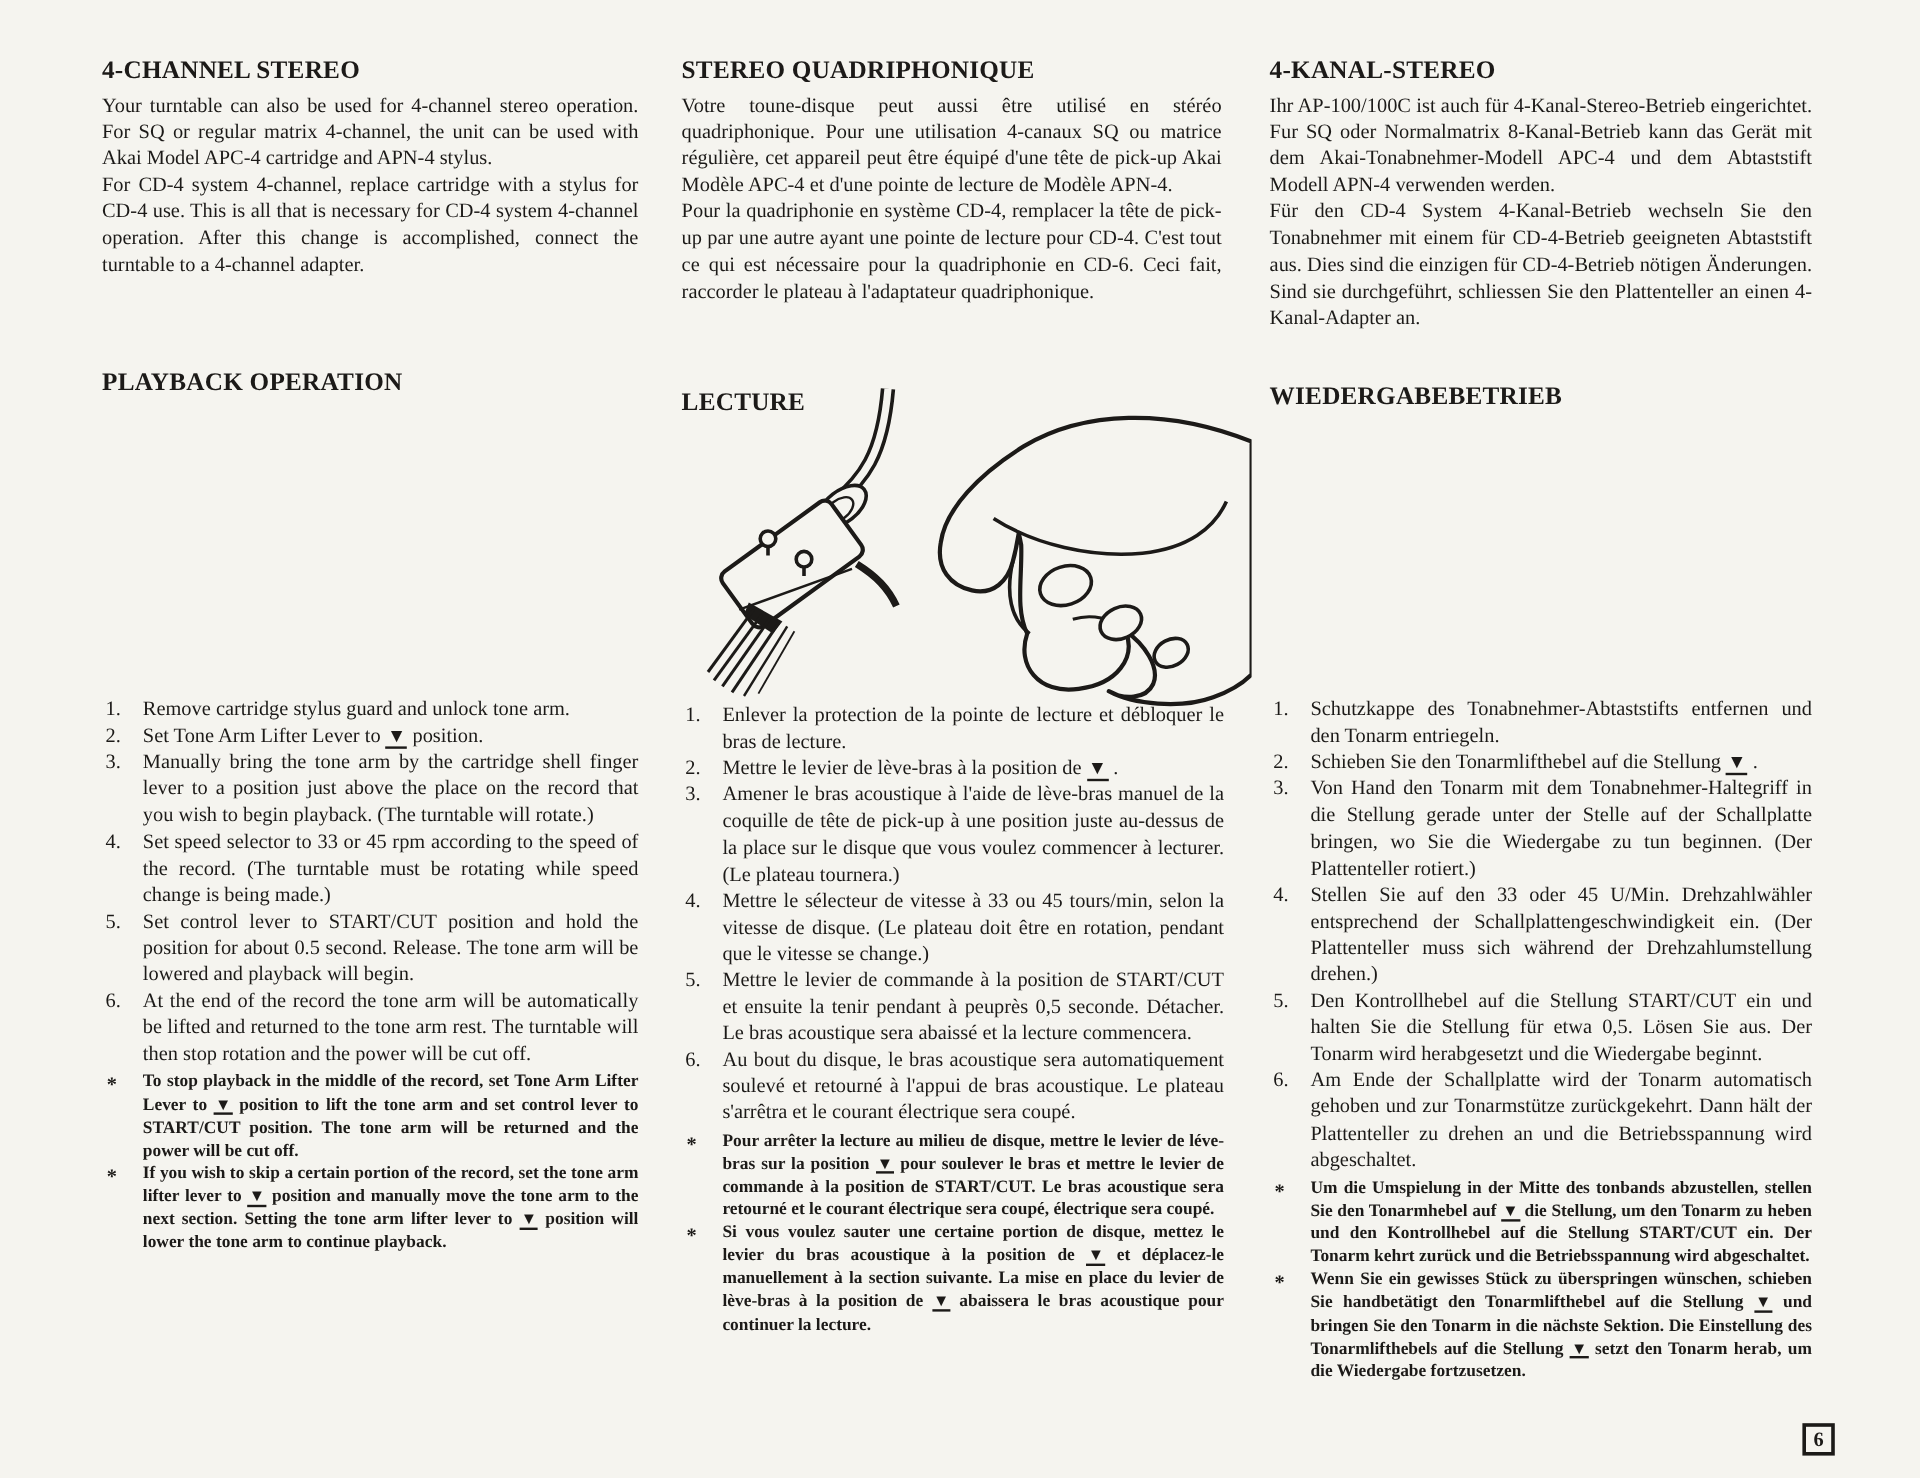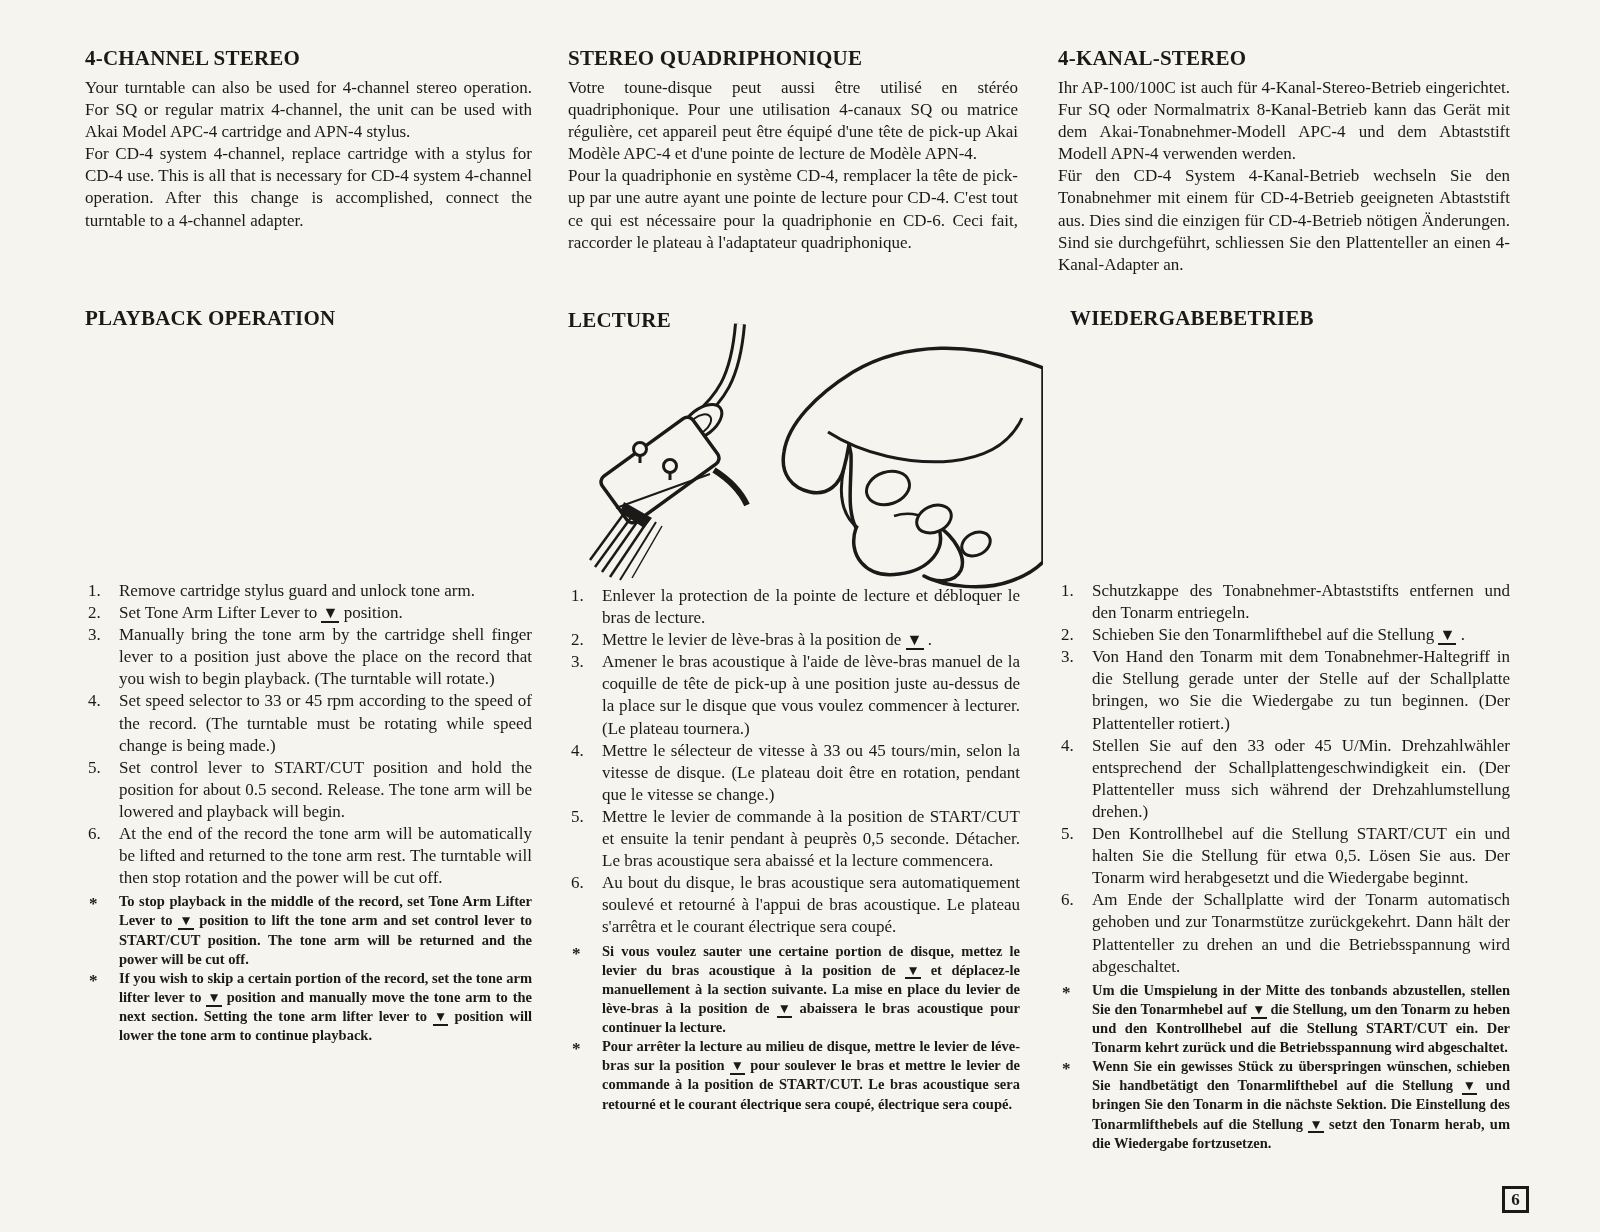--- a/index.html
+++ b/index.html
@@ -70,22 +70,22 @@
 
 <div class="col" style="left:1058px; top:46px; width:452px;">
   <div class="sec-title">4-KANAL-STEREO</div>
   <div class="body-text">
     <p>Ihr AP-100/100C ist auch für 4-Kanal-Stereo-Betrieb eingerichtet. Fur SQ oder Normalmatrix 8-Kanal-Betrieb kann das Gerät mit dem Akai-Tonabnehmer-Modell APC-4 und dem Abtaststift Modell APN-4 verwenden werden.</p>
     <p>Für den CD-4 System 4-Kanal-Betrieb wechseln Sie den Tonabnehmer mit einem für CD-4-Betrieb geeigneten Abtaststift aus. Dies sind die einzigen für CD-4-Betrieb nötigen Änderungen. Sind sie durchgeführt, schliessen Sie den Plattenteller an einen 4-Kanal-Adapter an.</p>
   </div>
 </div>
 
 <div class="col sec-title" style="left:85px; top:306px;">PLAYBACK OPERATION</div>
-<div class="col sec-title" style="left:568px; top:308px;">LECTURE</div>
-<div class="col sec-title" style="left:1058px; top:306px;margin-left:12px;">WIEDERGABEBETRIEB</div>
+<div class="col sec-title" style="left:568px; top:323px;">LECTURE</div>
+<div class="col sec-title" style="left:1058px; top:318px;">WIEDERGABEBETRIEB</div>
 
 <div class="illus">
   <svg viewBox="0 0 455 272" fill="none" xmlns="http://www.w3.org/2000/svg">
 
     <path d="M152,2 C150,26 146,46 137,63 C130,76 121,86 109,96" stroke="#1c1a18" stroke-width="12"></path>
     <path d="M152,2 C150,26 146,46 137,63 C130,76 121,86 109,96" stroke="#f5f4ef" stroke-width="6"></path>
 
     <ellipse cx="114" cy="100" rx="23" ry="13" transform="rotate(-38 114 100)" fill="#f5f4ef" stroke="#1c1a18" stroke-width="3"></ellipse>
     <ellipse cx="111" cy="103" rx="14" ry="8" transform="rotate(-38 111 103)" fill="#f5f4ef" stroke="#1c1a18" stroke-width="2"></ellipse>
 
@@ -139,22 +139,22 @@
 <div class="col" style="left:568px; top:585px; width:452px;">
   <ol class="steps">
     <li>Enlever la protection de la pointe de lecture et débloquer le bras de lecture.</li>
     <li>Mettre le levier de lève-bras à la position de <span class="tri">▼</span> .</li>
     <li>Amener le bras acoustique à l'aide de lève-bras manuel de la coquille de tête de pick-up à une position juste au-dessus de la place sur le disque que vous voulez commencer à lecturer. (Le plateau tournera.)</li>
     <li>Mettre le sélecteur de vitesse à 33 ou 45 tours/min, selon la vitesse de disque. (Le plateau doit être en rotation, pendant que le vitesse se change.)</li>
     <li>Mettre le levier de commande à la position de START/CUT et ensuite la tenir pendant à peuprès 0,5 seconde. Détacher. Le bras acoustique sera abaissé et la lecture commencera.</li>
     <li>Au bout du disque, le bras acoustique sera automatiquement soulevé et retourné à l'appui de bras acoustique. Le plateau s'arrêtra et le courant électrique sera coupé.</li>
   </ol>
   <ul class="notes">
+    <li>Pour arrêter la lecture au milieu de disque, mettre le levier de léve-bras sur la position <span class="tri">▼</span> pour soulever le bras et mettre le levier de commande à la position de START/CUT. Le bras acoustique sera retourné et le courant électrique sera coupé, électrique sera coupé.</li>
     <li>Si vous voulez sauter une certaine portion de disque, mettez le levier du bras acoustique à la position de <span class="tri">▼</span> et déplacez-le manuellement à la section suivante. La mise en place du levier de lève-bras à la position de <span class="tri">▼</span> abaissera le bras acoustique pour continuer la lecture.</li>
-    <li>Pour arrêter la lecture au milieu de disque, mettre le levier de léve-bras sur la position <span class="tri">▼</span> pour soulever le bras et mettre le levier de commande à la position de START/CUT. Le bras acoustique sera retourné et le courant électrique sera coupé, électrique sera coupé.</li>
   </ul>
 </div>
 
 <div class="col" style="left:1058px; top:580px; width:452px;">
   <ol class="steps">
     <li>Schutzkappe des Tonabnehmer-Abtaststifts entfernen und den Tonarm entriegeln.</li>
     <li>Schieben Sie den Tonarmlifthebel auf die Stellung <span class="tri">▼</span> .</li>
     <li>Von Hand den Tonarm mit dem Tonabnehmer-Haltegriff in die Stellung gerade unter der Stelle auf der Schallplatte bringen, wo Sie die Wiedergabe zu tun beginnen. (Der Plattenteller rotiert.)</li>
     <li>Stellen Sie auf den 33 oder 45 U/Min. Drehzahlwähler entsprechend der Schallplattengeschwindigkeit ein. (Der Plattenteller muss sich während der Drehzahlumstellung drehen.)</li>
     <li>Den Kontrollhebel auf die Stellung START/CUT ein und halten Sie die Stellung für etwa 0,5. Lösen Sie aus. Der Tonarm wird herabgesetzt und die Wiedergabe beginnt.</li>

